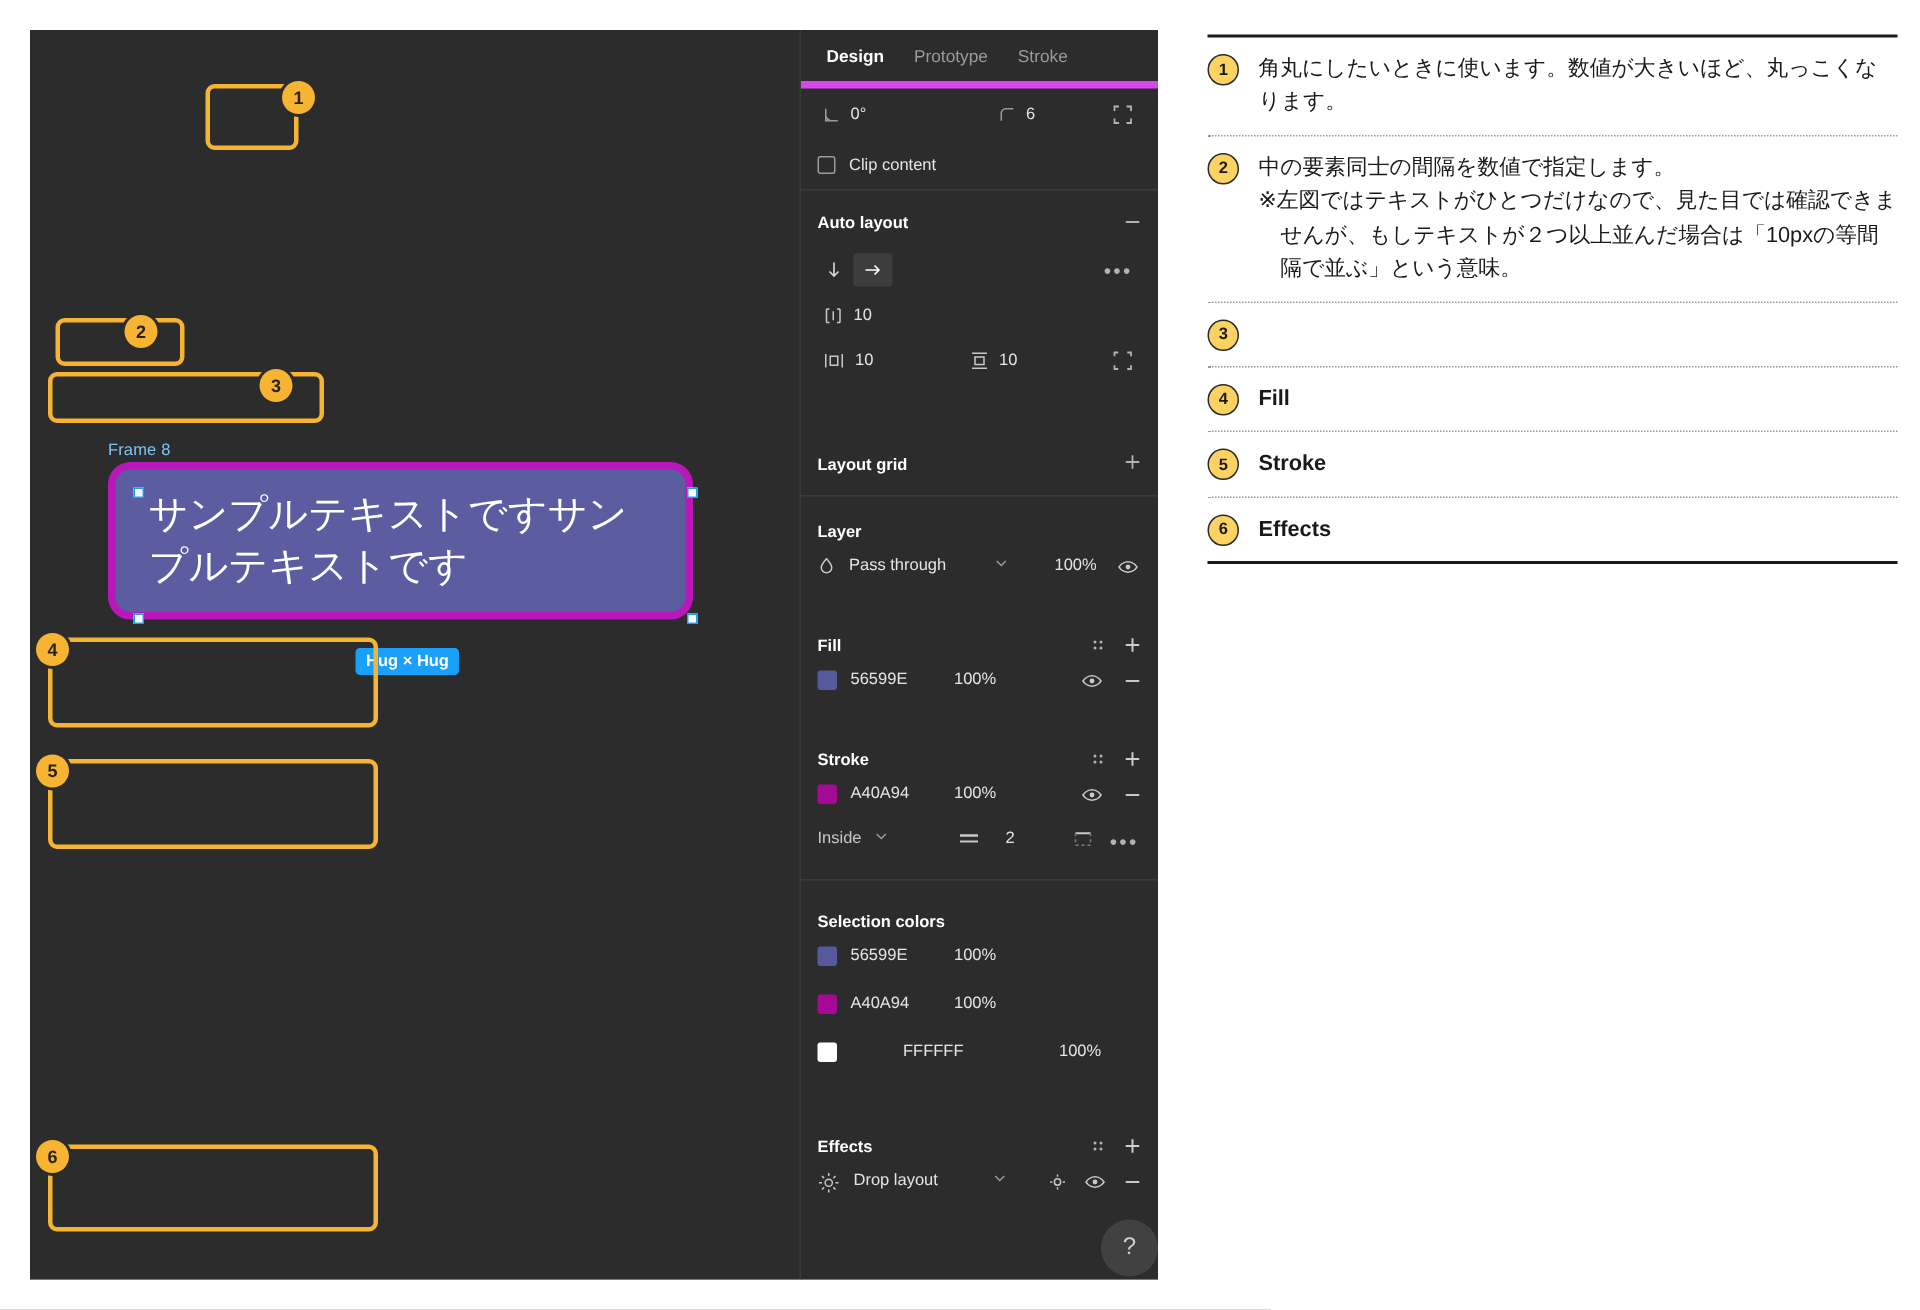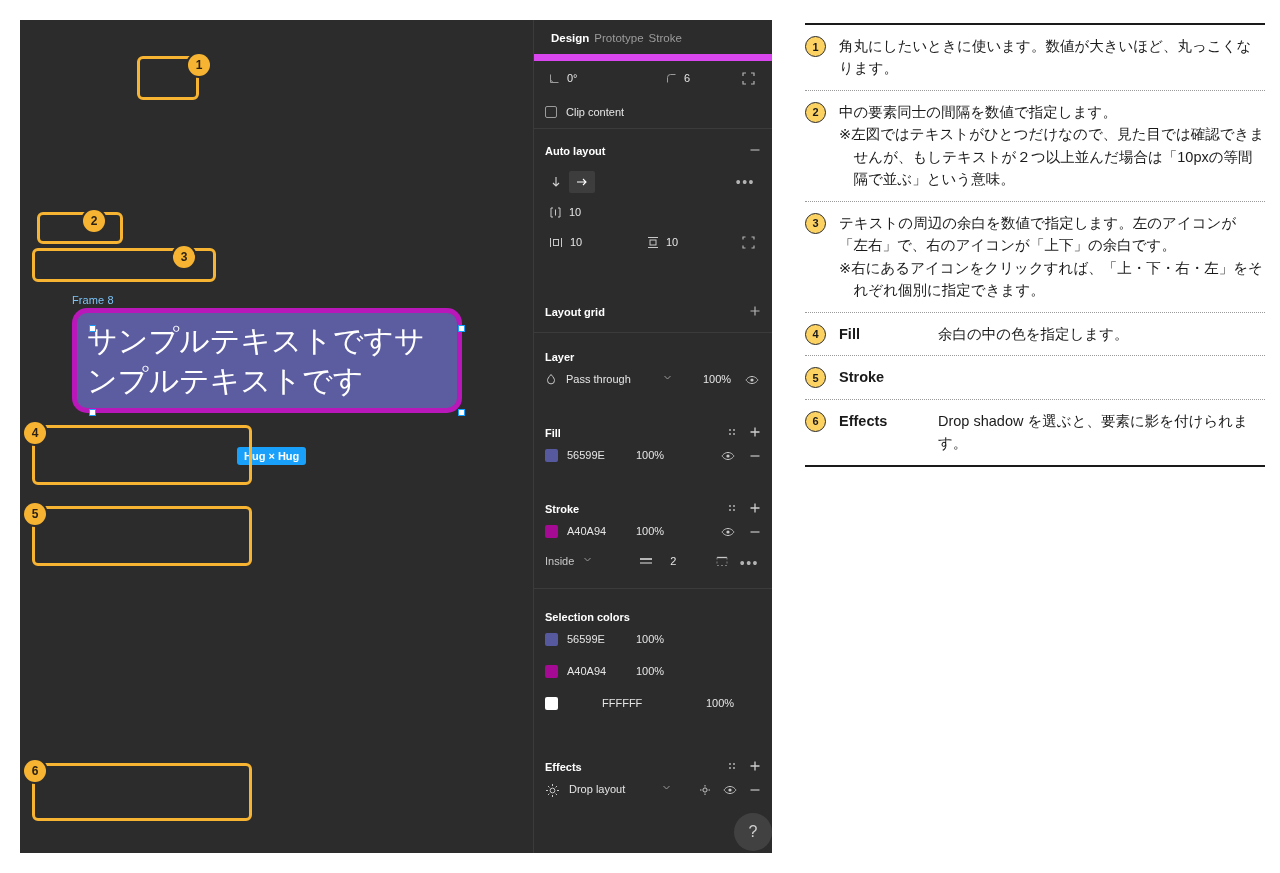--- a/index.html
+++ b/index.html
@@ -33,47 +33,47 @@
   }
   .frame-box {
     position: absolute; left: 52px; top: 288px;
     width: 390px; height: 105px;
     background: #5c5ca0;
     border: 5px solid #b917b9;
     border-radius: 15px;
     display: flex; align-items: center;
   }
   .frame-text {
-    color: #ffffff; font-size: 30px; line-height: 1.32;
-    padding: 0 10px; font-weight: 400;
+    color: #ffffff; font-size: 26px; line-height: 1.32;
+    padding: 0 22px; font-weight: 400;
     font-family: "DejaVu Sans", sans-serif;
   }
   .sel-handle {
     position: absolute; width: 7px; height: 7px;
     background: #ffffff; border: 1px solid #18a0fb;
   }
   .hug-badge {
-    position: absolute; left: 217px; top: 427px;
+    position: absolute; left: 217px; top: 412px;
     background: #18a0fb; color: #fff;
     font-size: 11px; font-weight: bold;
     padding: 3px 7px; border-radius: 3px;
     white-space: nowrap;
   }
 
   
   .props {
     position: absolute; left: 513px; top: 0;
     width: 239px; height: 833px;
     background: #2c2c2c;
     border-left: 1px solid #3b3b3b;
     color: #e5e5e5; font-size: 11px;
   }
   .tabs {
-    display: flex; gap: 5px; padding: 12px 17px 10px 17px;
-    border-bottom: 7px solid #d946ef;
+    display: flex; gap: 20px; padding: 12px 17px 10px 17px;
+    border-bottom: 5px solid #d946ef;
     font-size: 11.5px;
   }
   .tab { color: #9b9b9b; cursor: default; }
   .tab.active { color: #ffffff; font-weight: bold; }
 
   .row { display: flex; align-items: center; height: 30px; padding: 0 9px; }
   .sec-divider { border-bottom: 1px solid #3b3b3b; }
 
   .field {
     display: flex; align-items: center; gap: 7px;
@@ -505,41 +505,31 @@
     <div class="lrow">
       <div class="lnum">2</div>
       <div class="ltext">
         <span class="sub">中の要素同士の間隔を数値で指定します。</span>
         <span class="sub ind">※左図ではテキストがひとつだけなので、見た目では確認できませんが、もしテキストが２つ以上並んだ場合は「10pxの等間隔で並ぶ」という意味。</span>
       </div>
     </div>
 
     <div class="lrow">
       <div class="lnum">3</div>
-      <div class="ltext">
-        <span class="sub">テキストの周辺の余白を数値で指定します。左のアイコンが「左右」で、右のアイコンが「上下」の余白です。</span>
-        <span class="sub ind">※右にあるアイコンをクリックすれば、「上・下・右・左」をそれぞれ個別に指定できます。</span>
-      </div>
     </div>
 
     <div class="lrow">
       <div class="lnum">4</div>
       <div class="lterm">Fill</div>
-      <div class="ltext">
-        <span class="sub">余白の中の色を指定します。</span>
-      </div>
     </div>
 
     <div class="lrow">
       <div class="lnum">5</div>
       <div class="lterm">Stroke</div>
     </div>
 
     <div class="lrow">
       <div class="lnum">6</div>
       <div class="lterm">Effects</div>
-      <div class="ltext">
-        <span class="sub">Drop shadow を選ぶと、要素に影を付けられます。</span>
-      </div>
     </div>
 
   </div>
 </div>
 
 </body></html>

